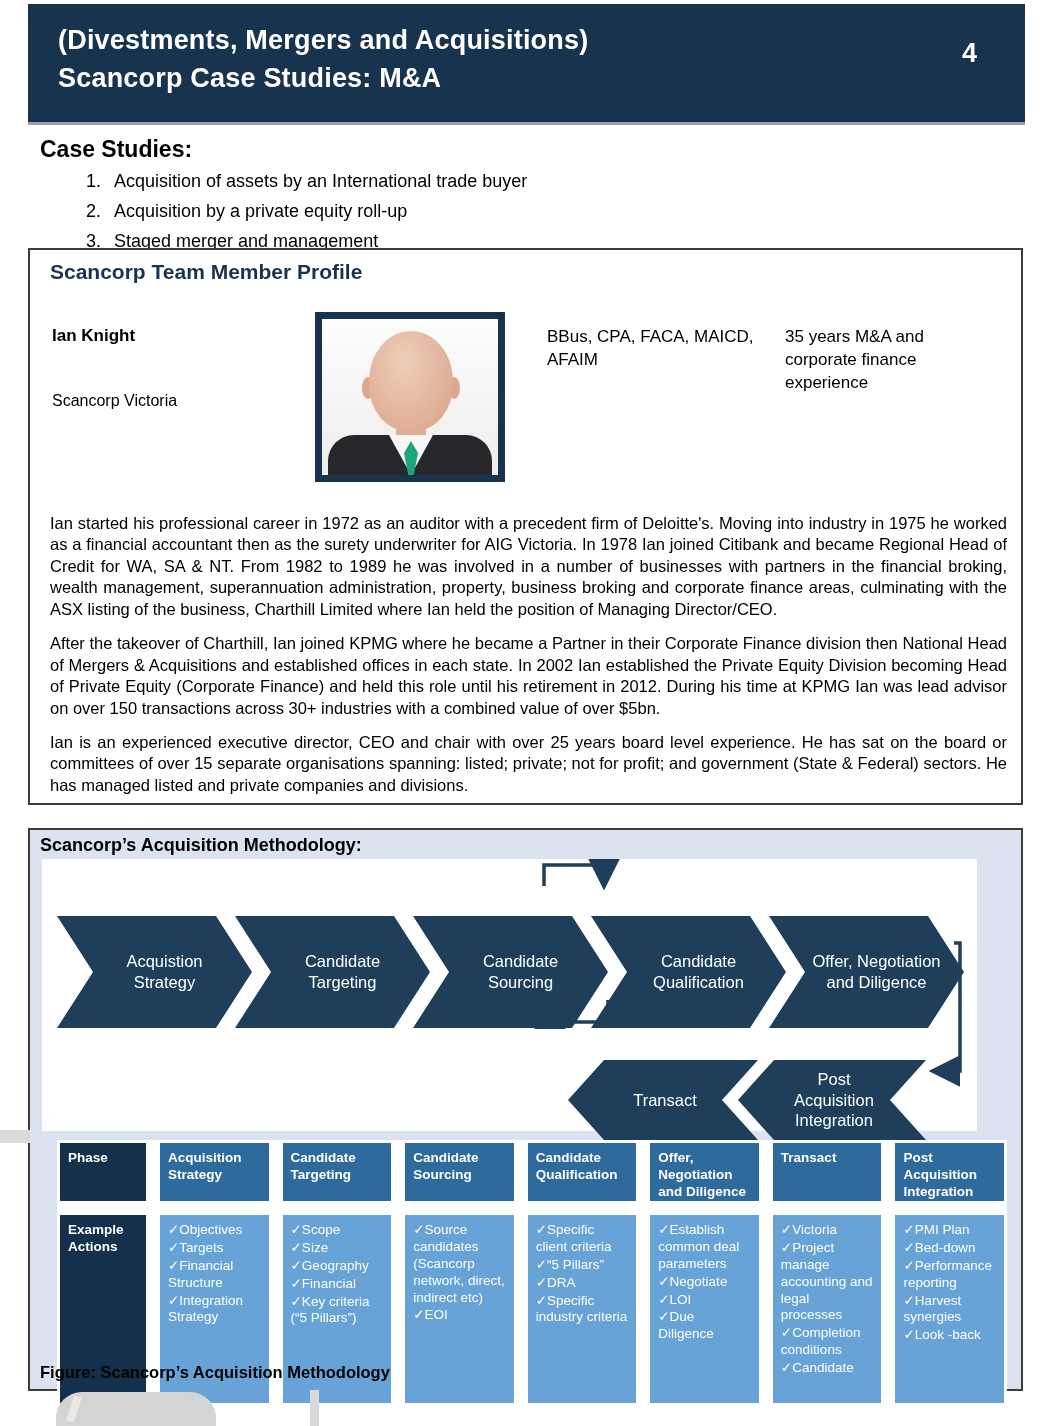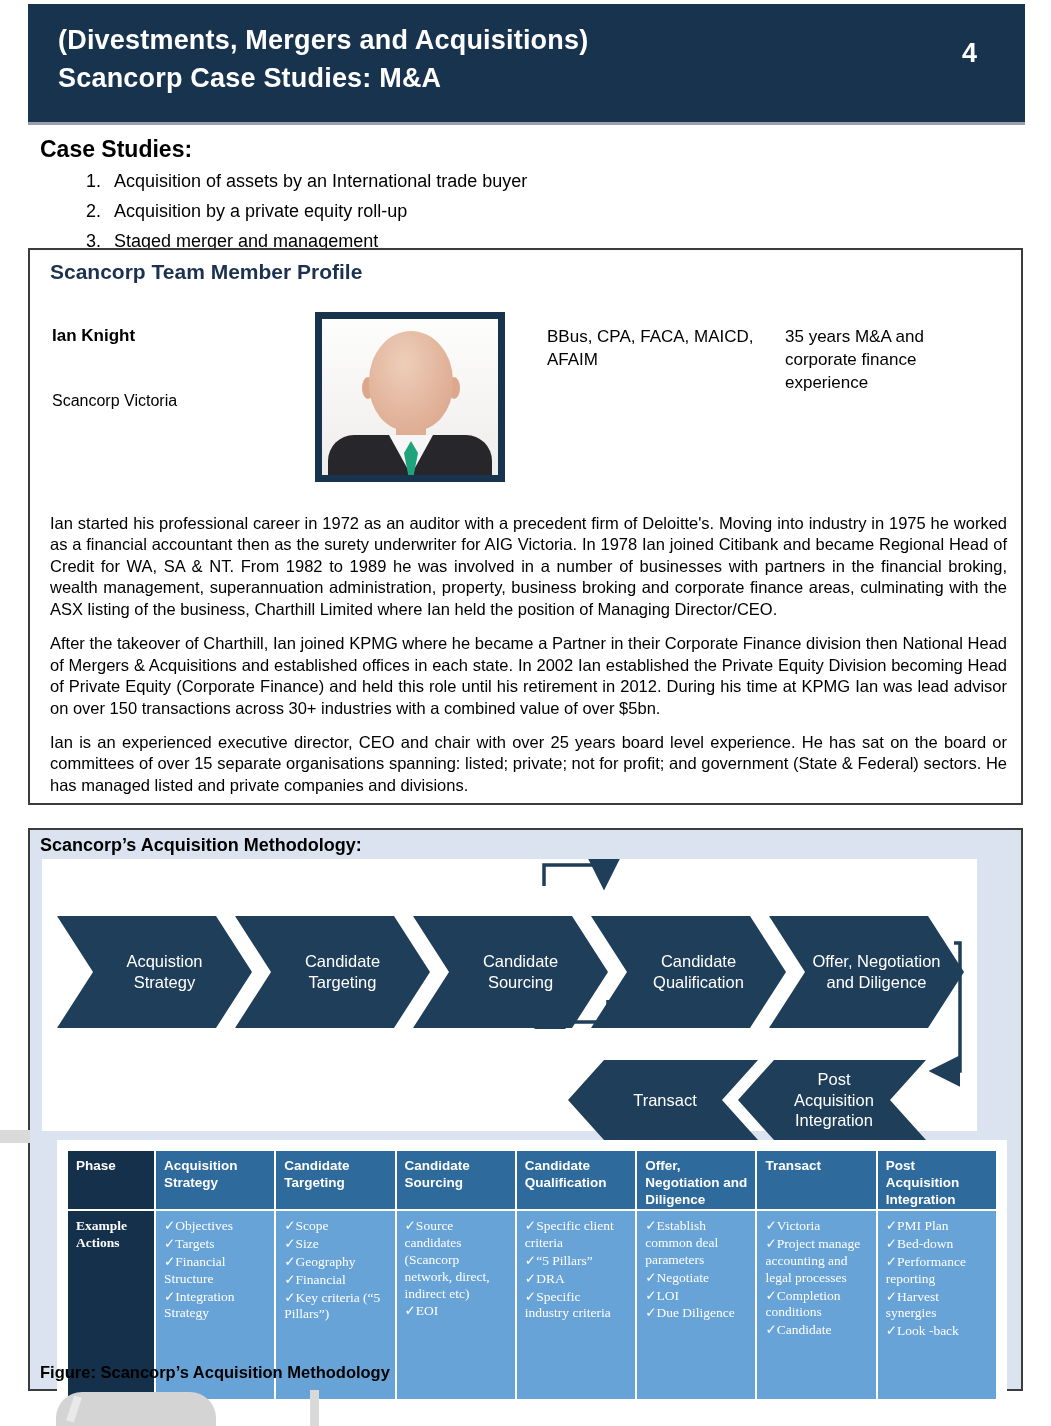--- a/index.html
+++ b/index.html
@@ -61,27 +61,27 @@
   .chev-r{top:28px;height:112px;width:195px;
     clip-path:polygon(0 0,calc(100% - 36px) 0,100% 50%,calc(100% - 36px) 100%,0 100%,36px 50%);
     padding:0 20px 0 40px;box-sizing:border-box;}
   .chev-l{top:172px;height:80px;
     clip-path:polygon(0 50%,36px 0,100% 0,calc(100% - 36px) 50%,100% 100%,36px 100%);
     padding:0 40px 0 44px;box-sizing:border-box;}
   .arrow-svg{position:absolute;left:0;top:0;width:935px;height:272px;pointer-events:none;}
   
   .mtable{
     position:absolute;left:27px;top:310px;width:950px;box-sizing:border-box;
-    display:grid;grid-template-columns:86px repeat(7,1fr);gap:2px;
-    background:#fff;padding:11px;
+    display:grid;grid-template-columns:86px repeat(7,1fr);gap:14px;
+    background:#fff;padding:3px;
   }
   .th,.td{color:#fff;box-sizing:border-box;padding:7px 8px;font-size:13.5px;line-height:1.25;}
   .th{background:#2f6a9d;font-weight:bold;height:58px;}
   .th.dark,.td.dark{background:#14304a;font-weight:bold;}
-  .td{background:#68a3d7;height:188px;font-family:Liberation Serif, serif;}
+  .td{background:#68a3d7;height:188px;}
   .action-item{margin-bottom:1px;}
   .figure-caption{position:absolute;left:10px;top:533px;font-weight:bold;font-size:16.5px;color:#000;}
   
   .decor-left-bar{position:absolute;left:0;top:1130px;width:30px;height:13px;background:#dadada;}
   .decor-blob{position:absolute;left:56px;top:1392px;width:160px;height:60px;background:#d4d4d4;
     border-radius:26px;}
   .decor-blob:after{content:"";position:absolute;left:14px;top:4px;width:8px;height:26px;
     background:#e9e9e9;transform:rotate(18deg);}
   .decor-vbar{position:absolute;left:310px;top:1390px;width:9px;height:36px;background:#d9d9d9;}
 </style>

